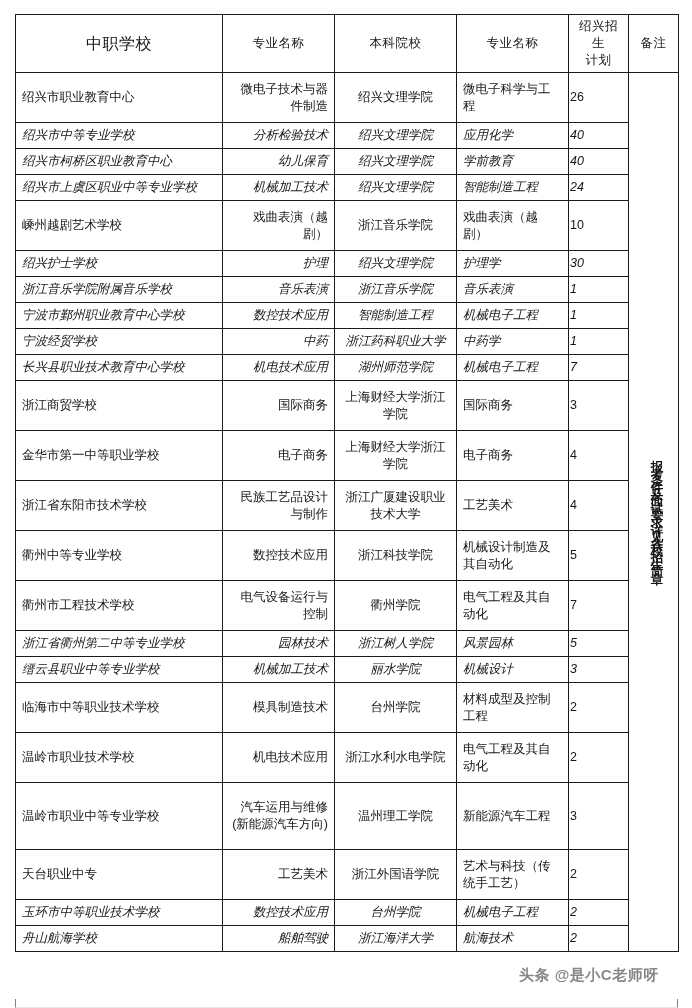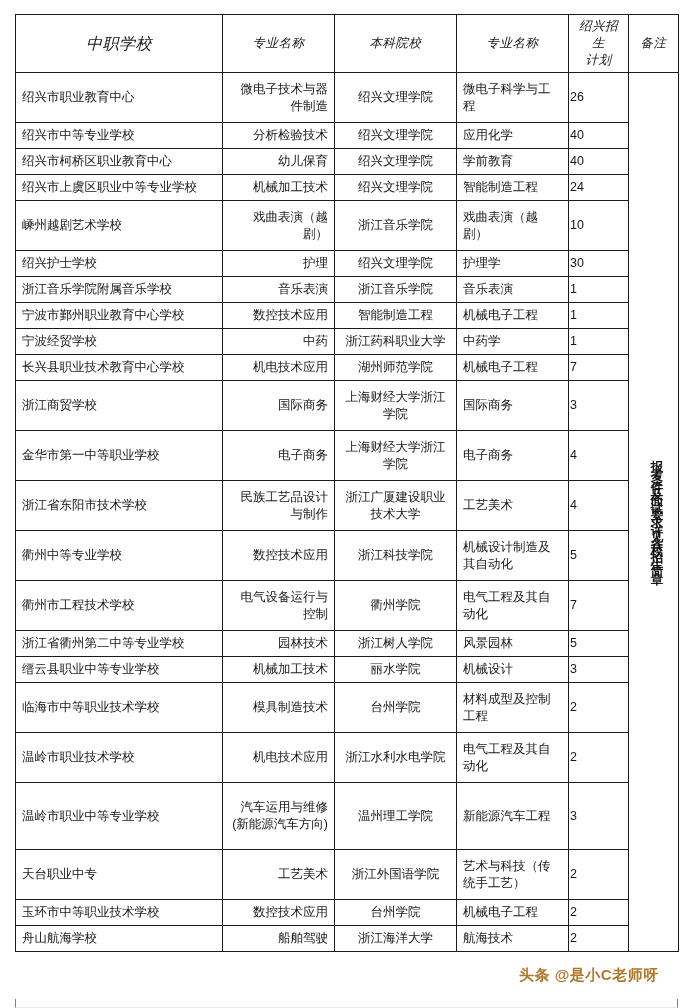--- a/index.html
+++ b/index.html
@@ -42,21 +42,20 @@
   col.c4 { width: 60px; }
   col.c5 { width: 50px; }
 
   thead th {
     text-align: center;
     font-weight: bold;
     font-size: 12.5px;
     height: 48px;
     line-height: 16px;
     letter-spacing: 0.5px;
-    font-style: italic;
   }
   thead th.hdr-school { font-size: 16px; }
 
   tbody td.school  { text-align: left; }
   tbody td.major   { text-align: right; }
   tbody td.univ    { text-align: center; }
   tbody td.umajor  { text-align: left; }
   tbody td.quota   { text-align: left; padding-left: 1px; }
 
   td.remarks {
@@ -69,31 +68,31 @@
   .vert-text {
     writing-mode: vertical-rl;
     text-orientation: upright;
     letter-spacing: 7px;
     line-height: 44px;
     display: inline-block;
     margin: 0 auto;
     font-weight: bold;
     white-space: nowrap;
   }
-  tr.r1 td { height: 26px; }
+  tr.r1 td { height: 26px; font-style: italic; }
   tr.r2 td { height: 50px; }
   tr.r3 td { height: 67px; }
 
   .watermark {
     position: absolute;
     left: 519px;
     top: 966px;
     font-size: 15px;
     font-weight: bold;
-    color: #a16207;
+    color: #737373;
     opacity: 0.85;
     white-space: nowrap;
     letter-spacing: 0.5px;
   }
   .cut-row {
     position: absolute;
     left: 15px;
     top: 999px;
     width: 663px;
     height: 9px;

